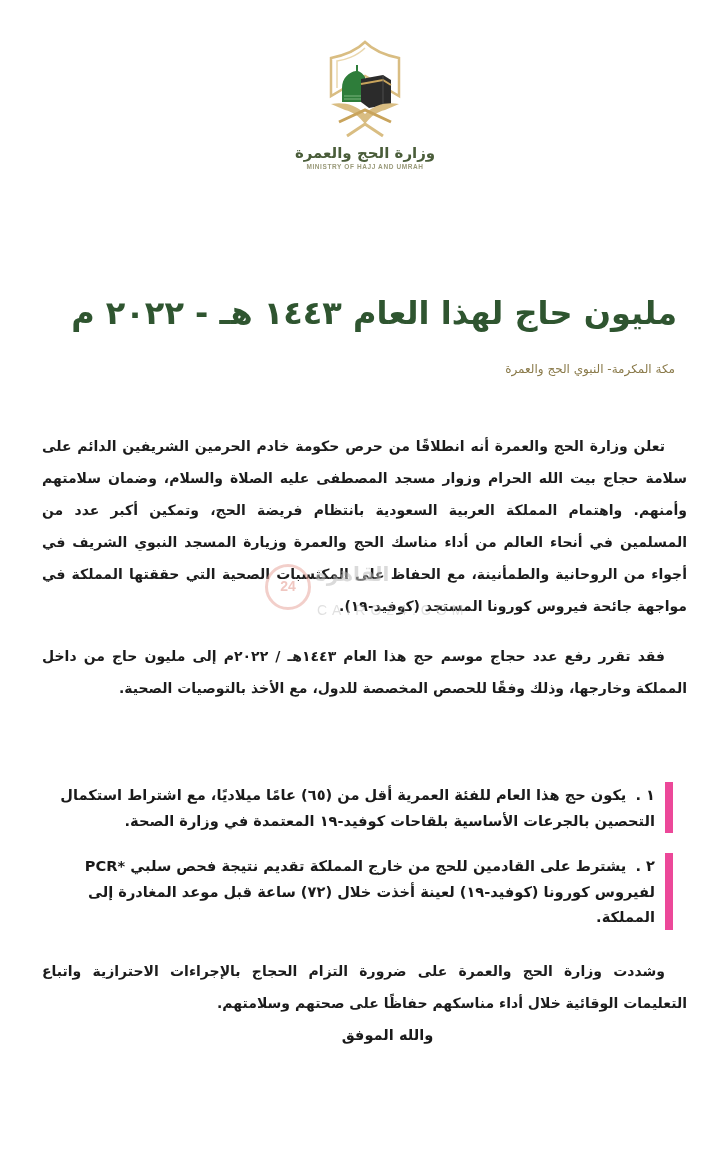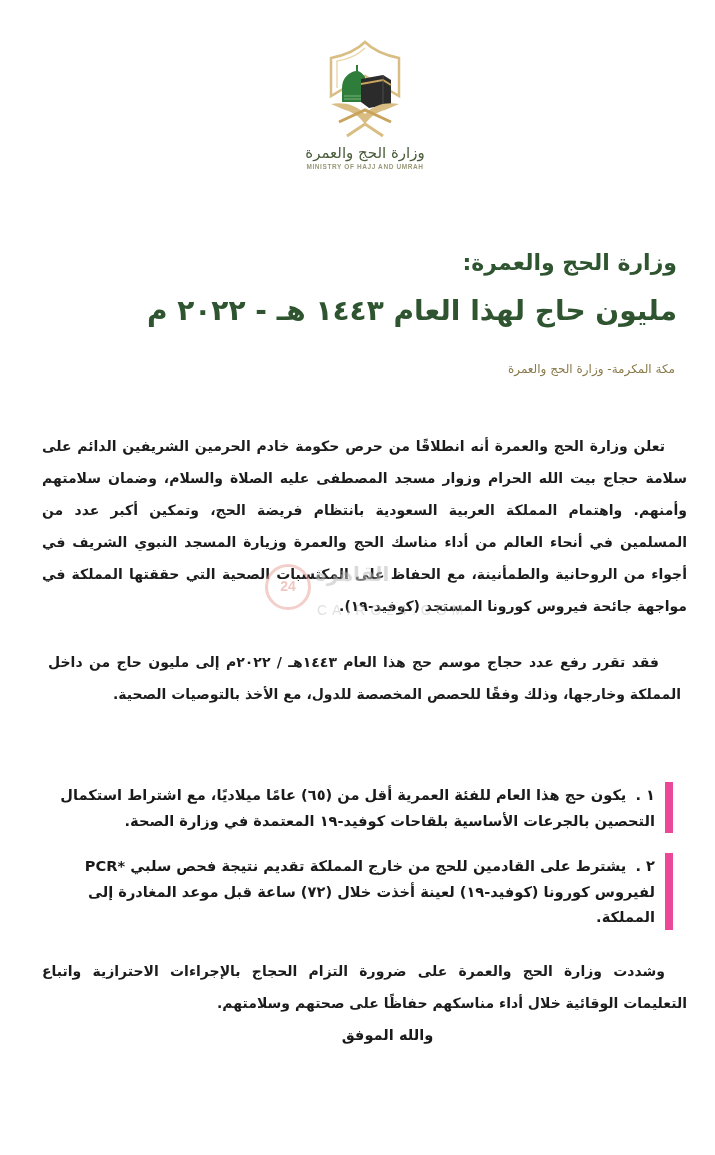--- a/index.html
+++ b/index.html
@@ -5,26 +5,26 @@
   html, body { margin: 0; padding: 0; background: #ffffff; }
   body {
     width: 715px; height: 1155px; position: relative; overflow: hidden;
     font-family: "DejaVu Sans", sans-serif; color: #1a1a1a;
   }
   .page { position: absolute; inset: 0; direction: rtl; }
 
   
   .logo { position: absolute; left: 290px; top: 38px; width: 150px; text-align: center; direction: ltr; }
   .logo svg { display: block; margin: 0 auto; }
-  .logo-ar { font-family: "DejaVu Sans", sans-serif; font-size: 15px; color: #4a5d3a; margin-top: 2px; direction: rtl; font-weight: normal; letter-spacing: 0.5px;}
+  .logo-ar { font-family: "DejaVu Sans", sans-serif; font-size: 15px; color: #4a5d3a; margin-top: 2px; direction: rtl; font-weight: bold; letter-spacing: 0.5px;}
   .logo-en { font-family: "Liberation Sans", sans-serif; font-size: 6.5px; color: #9a9a7a; letter-spacing: 0.6px; margin-top: 1px; font-weight: bold;}
 
   
   .kicker { position: absolute; right: 38px; top: 250px; font-size: 22px; font-weight: bold; color: #2f5530; }
-  .title { position: absolute; right: 38px; top: 294px; font-size: 28px; font-weight: bold; color: #2f5530; white-space: nowrap; margin-left: 32px; }
+  .title { position: absolute; right: 38px; top: 294px; font-size: 32px; font-weight: bold; color: #2f5530; white-space: nowrap; margin-left: 32px; }
   .dateline { position: absolute; right: 40px; top: 362px; font-size: 12px; color: #8a7a4a; }
 
   
   .body-text { position: absolute; left: 42px; right: 28px; font-size: 14px; font-weight: bold; line-height: 32px; text-align: justify; color: #1c1c1c; }
   .p1 { top: 430px; text-indent: 22px; }
   .p2 { top: 640px; text-indent: 22px; }
   .p3 { top: 735px; text-indent: 22px; }
   .list { position: absolute; left: 44px; right: 42px; }
   .li { position: relative; border-right: 8px solid #ec4899; padding-right: 10px; font-size: 14.6px; font-weight: bold; line-height: 25.6px; margin-bottom: 20px; }
   .li .num { margin-left: 4px; }
@@ -59,26 +59,25 @@
       <path d="M58 37 L58 69" stroke="#555" stroke-width="0.8"></path>
 
       <path d="M6 66 C18 64 30 66 40 76 C50 66 62 64 74 66 L60 72 C52 74 46 78 40 86 C34 78 28 74 20 72 Z" fill="#d9bd82"></path>
       <path d="M14 84 L40 72 L66 84" fill="none" stroke="#c9a45c" stroke-width="3"></path>
       <path d="M22 98 L40 86 L58 98" fill="none" stroke="#d9bd82" stroke-width="3"></path>
     </svg>
     <div class="logo-ar">وزارة الحج والعمرة</div>
     <div class="logo-en">MINISTRY OF HAJJ AND UMRAH</div>
   </div>
 
-  <div class="kicker">وزارة الحج والعمرة:</div>
   <div class="title">مليون حاج لهذا العام ١٤٤٣ هـ - ٢٠٢٢ م</div>
-  <div class="dateline">مكة المكرمة- وزارة الحج والعمرة</div>
+  <div class="dateline">مكة المكرمة- النبوي الحج والعمرة</div>
 
   <p class="body-text p1" style="margin:0">تعلن وزارة الحج والعمرة أنه انطلاقًا من حرص حكومة خادم الحرمين الشريفين الدائم على سلامة حجاج بيت الله الحرام وزوار مسجد المصطفى عليه الصلاة والسلام، وضمان سلامتهم وأمنهم. واهتمام المملكة العربية السعودية بانتظام فريضة الحج، وتمكين أكبر عدد من المسلمين في أنحاء العالم من أداء مناسك الحج والعمرة وزيارة المسجد النبوي الشريف في أجواء من الروحانية والطمأنينة، مع الحفاظ على المكتسبات الصحية التي حققتها المملكة في مواجهة جائحة فيروس كورونا المستجد (كوفيد-١٩).</p>
-  <p class="body-text p2" style="margin:6px">فقد تقرر رفع عدد حجاج موسم حج هذا العام ١٤٤٣هـ / ٢٠٢٢م إلى مليون حاج من داخل المملكة وخارجها، وذلك وفقًا للحصص المخصصة للدول، مع الأخذ بالتوصيات الصحية.</p>
+  <p class="body-text p2" style="margin:0">فقد تقرر رفع عدد حجاج موسم حج هذا العام ١٤٤٣هـ / ٢٠٢٢م إلى مليون حاج من داخل المملكة وخارجها، وذلك وفقًا للحصص المخصصة للدول، مع الأخذ بالتوصيات الصحية.</p>
 
   <div class="list">
     <div class="li">
       <span class="num">١ .</span>
       <span>يكون حج هذا العام للفئة العمرية أقل من (٦٥) عامًا ميلاديًا، مع اشتراط استكمال التحصين بالجرعات الأساسية بلقاحات كوفيد-١٩ المعتمدة في وزارة الصحة.</span>
     </div>
     <div class="li">
       <span class="num">٢ .</span>
       <span>يشترط على القادمين للحج من خارج المملكة تقديم نتيجة فحص سلبي *PCR لفيروس كورونا (كوفيد-١٩) لعينة أخذت خلال (٧٢) ساعة قبل موعد المغادرة إلى المملكة.</span>
     </div>

